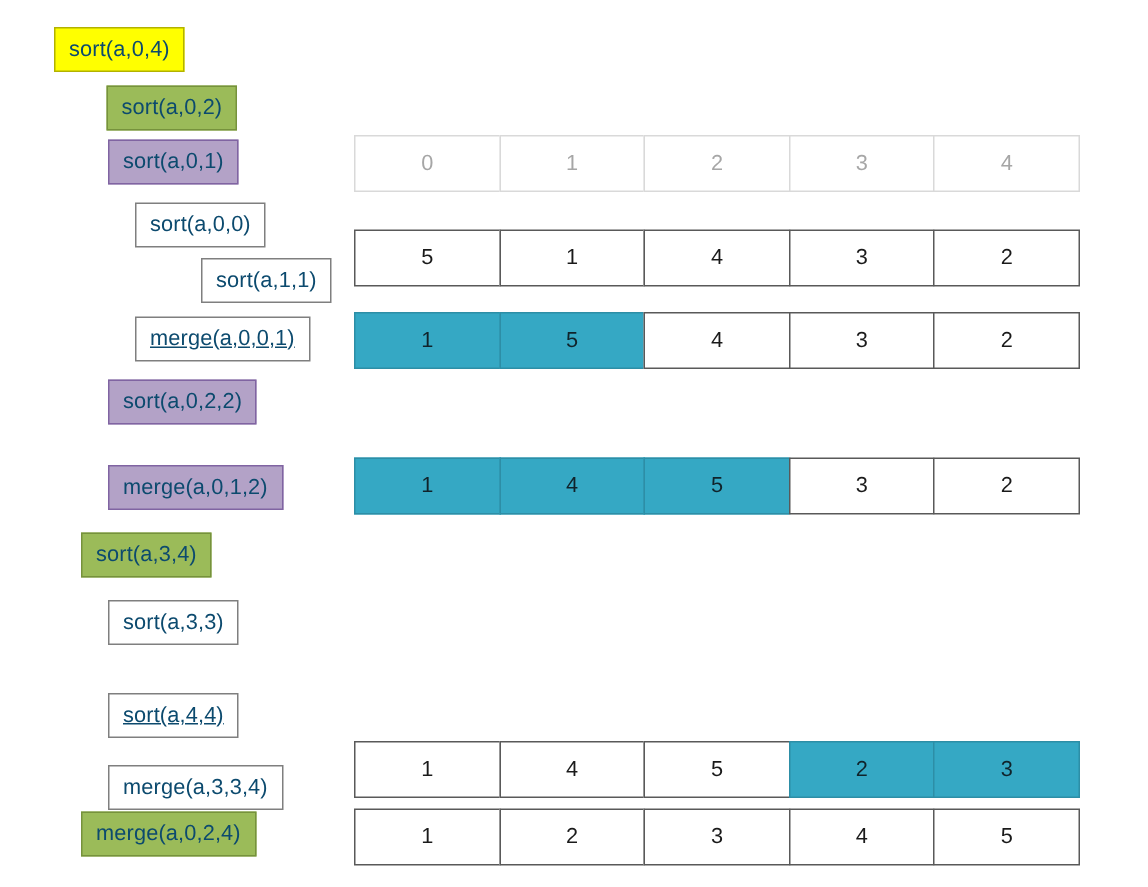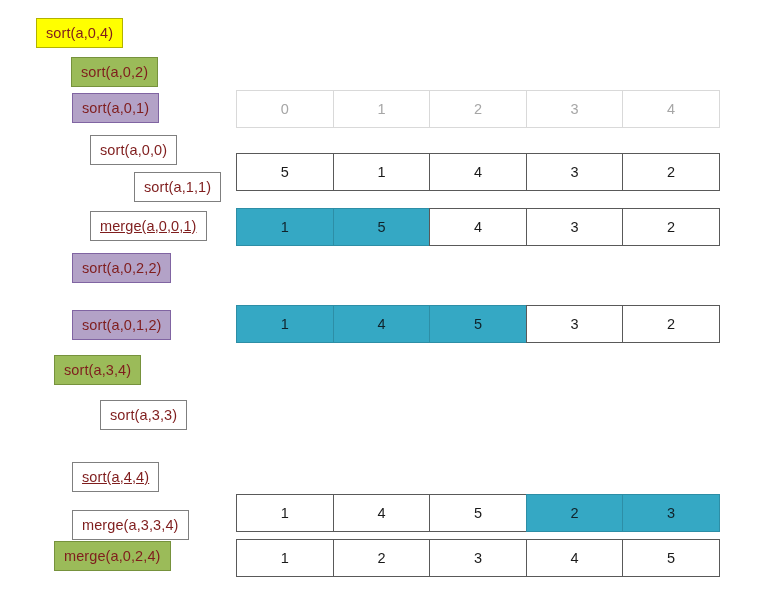--- a/index.html
+++ b/index.html
@@ -26,21 +26,21 @@
   .call-box {
     position: absolute;
     height: 30px;
     box-sizing: border-box;
     display: flex;
     align-items: center;
     justify-content: center;
     padding: 0 9px;
     font-size: 14.5px;
     line-height: 1;
-    color: #7f1d1d;
+    color: #0c4a6e;
     white-space: nowrap;
     letter-spacing: 0.1px;
   }
 
   .call-box.yellow {
     background: #ffff00;
     border: 1.2px solid #b2b200;
   }
   .call-box.green {
     background: #9bbb59;
@@ -97,23 +97,23 @@
 
 <div class="canvas">
   <div id="calls-layer">
       <div class="call-box yellow" style="top: 18px; left: 36px;">sort(a,0,4)</div>
       <div class="call-box green" style="top: 57px; left: 54px; margin-left: 17px;">sort(a,0,2)</div>
       <div class="call-box purple" style="top: 93px; left: 72px;">sort(a,0,1)</div>
       <div class="call-box white" style="top: 135px; left: 90px;">sort(a,0,0)</div>
       <div class="call-box white" style="top: 172px; left: 90px; margin-left: 44px;">sort(a,1,1)</div>
       <div class="call-box white" style="top: 211px; left: 90px; text-decoration: underline;">merge(a,0,0,1)</div>
       <div class="call-box purple" style="top: 253px; left: 72px;">sort(a,0,2,2)</div>
-      <div class="call-box purple" style="top: 310px; left: 72px;">sort(a,0,1,2)</div>
+      <div class="call-box purple" style="top: 310px; left: 72px;">merge(a,0,1,2)</div>
       <div class="call-box green" style="top: 355px; left: 54px;">sort(a,3,4)</div>
-      <div class="call-box white" style="top: 400px; left: 72px; margin-left: 28px;">sort(a,3,3)</div>
+      <div class="call-box white" style="top: 400px; left: 72px;">sort(a,3,3)</div>
       <div class="call-box white" style="top: 462px; left: 72px; text-decoration: underline;">sort(a,4,4)</div>
       <div class="call-box white" style="top: 498px; left: 72px; margin-top: 12px;">merge(a,3,3,4)</div>
       <div class="call-box green" style="top: 541px; left: 54px;">merge(a,0,2,4)</div>
     </div>
   <div id="arrays-layer">
       <div class="array-row header" style="top: 90px;">
         <div class="array-cell">0</div>
         <div class="array-cell">1</div>
         <div class="array-cell">2</div>
         <div class="array-cell">3</div>

